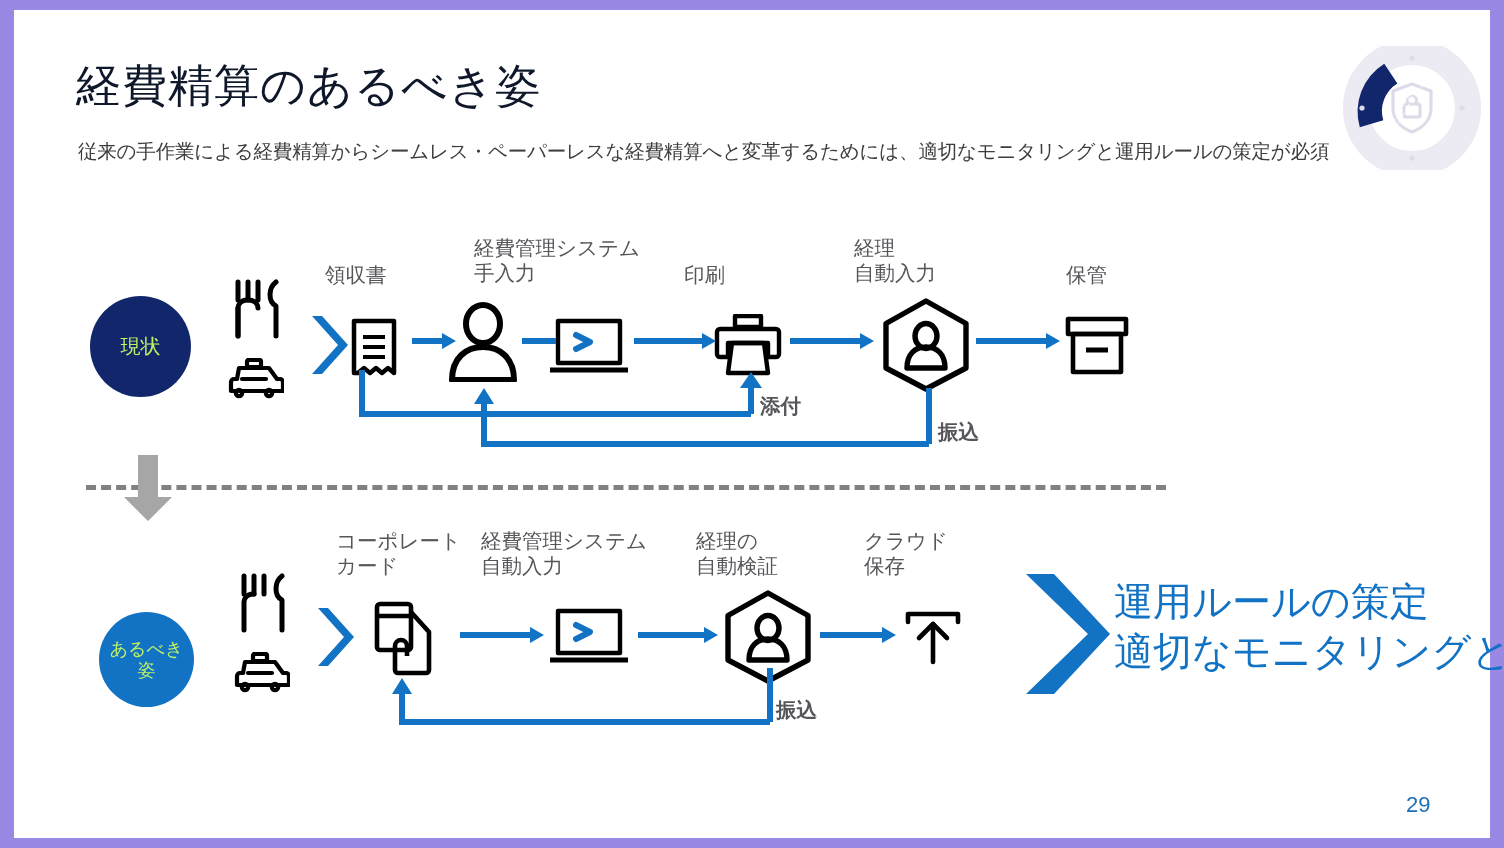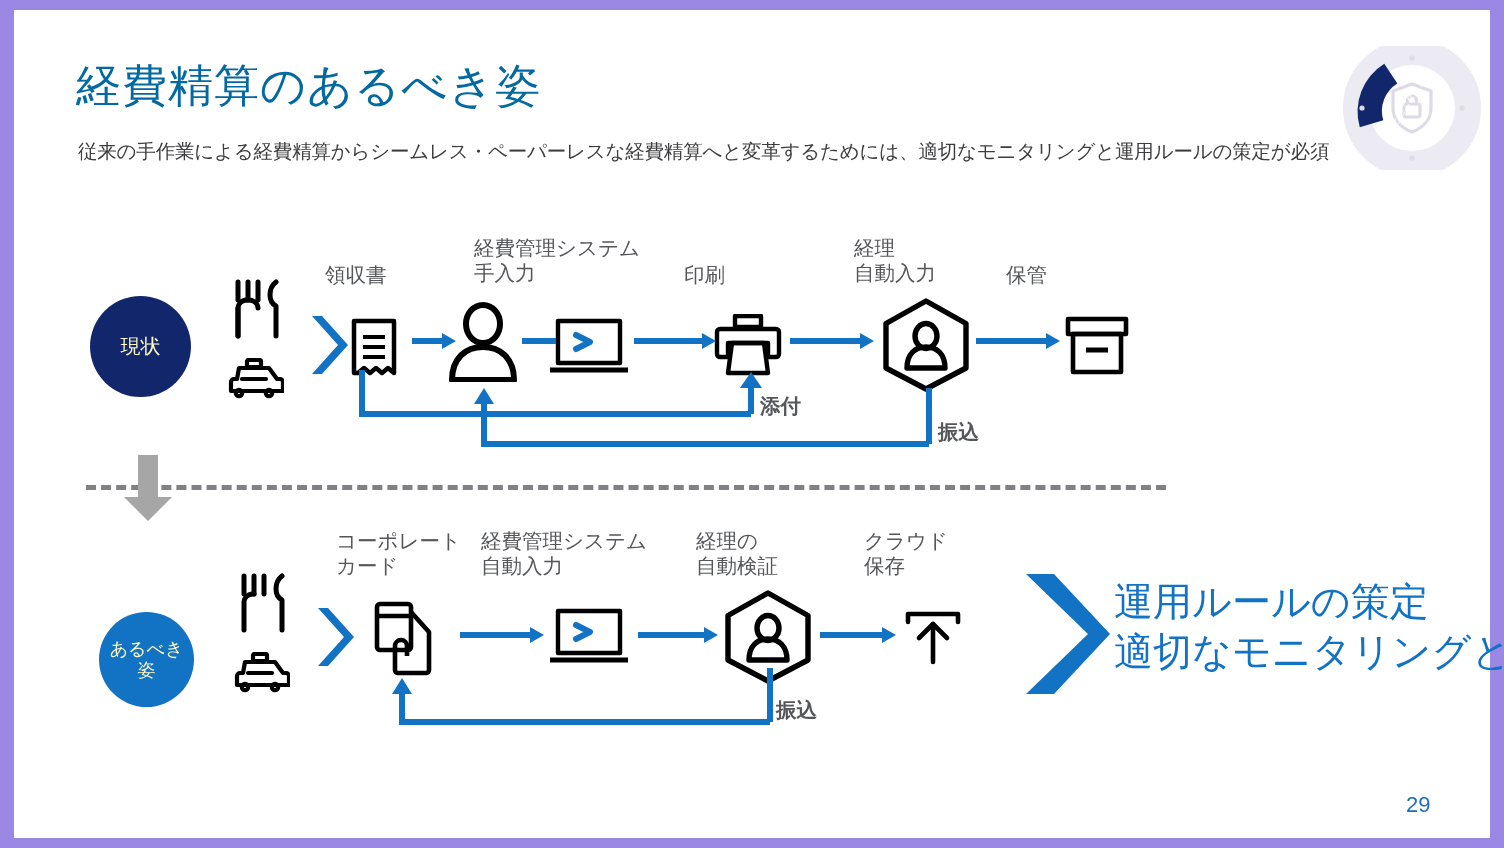--- a/index.html
+++ b/index.html
@@ -10,36 +10,36 @@
   }
   #slide{
     position:absolute;left:14px;top:10px;
     width:1476px;height:828px;background:#ffffff;
   }
   .abs{position:absolute;}
 
   
   #title{
     left:62px;top:46px;width:900px;
-    font-size:45px;color:#0369a1;letter-spacing:1px;
+    font-size:45px;color:#0f172a;letter-spacing:1px;
     white-space:nowrap;
   }
   #subtitle{
     left:64px;top:128px;width:1180px;
     font-size:19.5px;color:#3d3d3f;white-space:nowrap;letter-spacing:-0.2px;
   }
 
   
   #badge{left:1328px;top:36px;width:140px;height:124px;}
   #badge svg{display:block;}
 
   
   .pill{
     border-radius:50%;display:flex;align-items:center;justify-content:center;
-    color:#fef9c3;text-align:center;line-height:1.15;
+    color:#bef264;text-align:center;line-height:1.15;
   }
   #pill-current{
     left:76px;top:286px;width:101px;height:101px;
     background:#12276b;font-size:20px;
   }
   #pill-target{
     left:85px;top:602px;width:95px;height:95px;
     background:#1272c4;font-size:18px;
   }
 
@@ -134,21 +134,21 @@
     <span>経費管理システム</span>
     <span>手入力</span>
   </div>
   <div class="abs nlabel" style="left:670px;top:252px;width:130px;">
     <span>印刷</span>
   </div>
   <div class="abs nlabel" style="left:840px;top:225px;width:150px;">
     <span>経理</span>
     <span>自動入力</span>
   </div>
-  <div class="abs nlabel" style="left:992px;top:252px;width:130px;">
+  <div class="abs nlabel" style="left:1052px;top:252px;width:130px;">
     <span>保管</span>
   </div>
 
   <svg class="abs icon" style="left:336px;top:305px;" width="48" height="68" viewBox="0 0 48 68" fill="none" stroke="#000" stroke-width="4.5" stroke-linejoin="round">
     <path d="M4 6 h40 v52 l-6 -5 l-6 5 l-6 -5 l-6 5 l-6 -5 l-6 5 h-4 z" fill="#fff"></path>
     <path d="M13 22 h22 M13 32 h22 M13 42 h22" stroke-width="4"></path>
   </svg>
 
   <svg class="abs icon" style="left:432px;top:292px;" width="74" height="80" viewBox="0 0 74 80" fill="none" stroke="#000" stroke-width="6" stroke-linejoin="round">
     <ellipse cx="37" cy="22" rx="17" ry="19"></ellipse>

